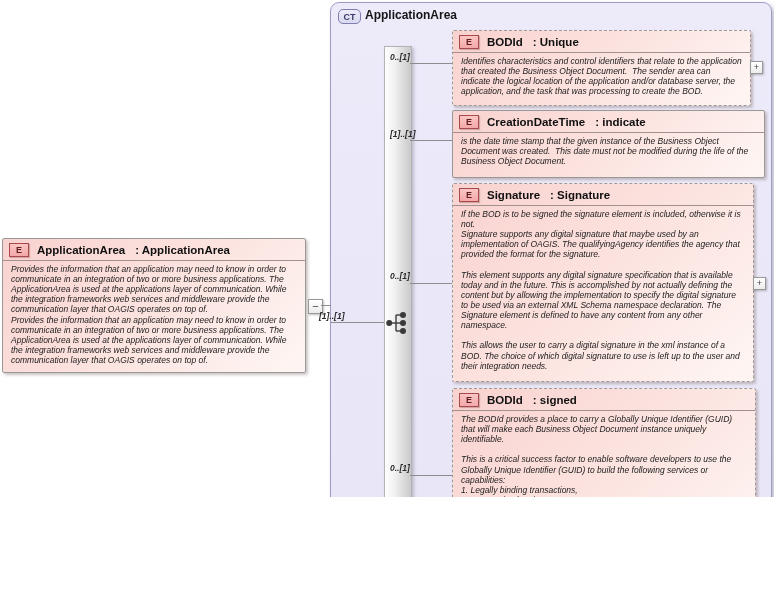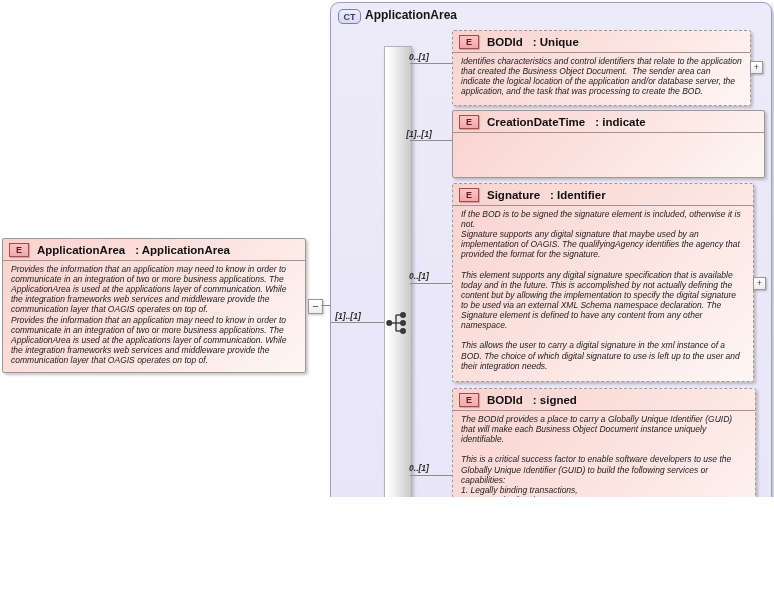--- a/index.html
+++ b/index.html
@@ -69,21 +69,21 @@
   
   .h-line{position:absolute;height:0;border-top:1px solid #8d8d8d;}
   #line-global-out{left:321px;top:305px;width:10px;}
   #line-root{left:331px;top:322px;width:53px;}
   #line-sender{left:410px;top:63px;width:42px;}
   #line-cdt{left:410px;top:140px;width:42px;}
   #line-signature{left:410px;top:283px;width:42px;}
   #line-bodid{left:410px;top:475px;width:42px;}
   #line-userarea{left:410px;top:583px;width:42px;}
   .card-label{
-    position:absolute;width:58px;text-align:center;
+    position:absolute;width:58px;text-align:left;
     font-size:8.5px;font-style:italic;font-weight:bold;color:#2a2a2a;
   }
   #card-root{left:319px;top:311px;}
   #card-sender{left:390px;top:52px;}
   #card-cdt{left:390px;top:129px;}
   #card-signature{left:390px;top:271px;}
   #card-bodid{left:390px;top:463px;}
   #card-userarea{left:390px;top:571px;}
   
   .handle{
@@ -152,29 +152,30 @@
   <div class="handle plus" id="plus-sender">+</div>
 
   <div class="h-line" id="line-cdt"></div>
   <div class="card-label" id="card-cdt">[1]..[1]</div>
   <div class="el-box" id="box-cdt">
     <div class="el-title">
       <span class="badge-e">E</span>
       <span class="el-name">CreationDateTime</span>
       <span class="el-type">: indicate</span>
     </div>
+    <div class="el-doc">is the date time stamp that the given instance of the Business Object Document was created.  This date must not be modified during the life of the Business Object Document.</div>
   </div>
 
   <div class="h-line" id="line-signature"></div>
   <div class="card-label" id="card-signature">0..[1]</div>
   <div class="el-box dashed" id="box-signature">
     <div class="el-title">
       <span class="badge-e">E</span>
       <span class="el-name">Signature</span>
-      <span class="el-type">: Identifier</span>
+      <span class="el-type">: Signature</span>
     </div>
     <div class="el-doc">If the BOD is to be signed the signature element is included, otherwise it is not.
 Signature supports any digital signature that maybe used by an implementation of OAGIS. The qualifyingAgency identifies the agency that provided the format for the signature.
 
 This element supports any digital signature specification that is available today and in the future. This is accomplished by not actually defining the content but by allowing the implementation to specify the digital signature to be used via an external XML Schema namespace declaration. The Signature element is defined to have any content from any other namespace.
 
 This allows the user to carry a digital signature in the xml instance of a BOD. The choice of which digital signature to use is left up to the user and their integration needs.</div>
   </div>
   <div class="handle plus" id="plus-signature">+</div>
 

